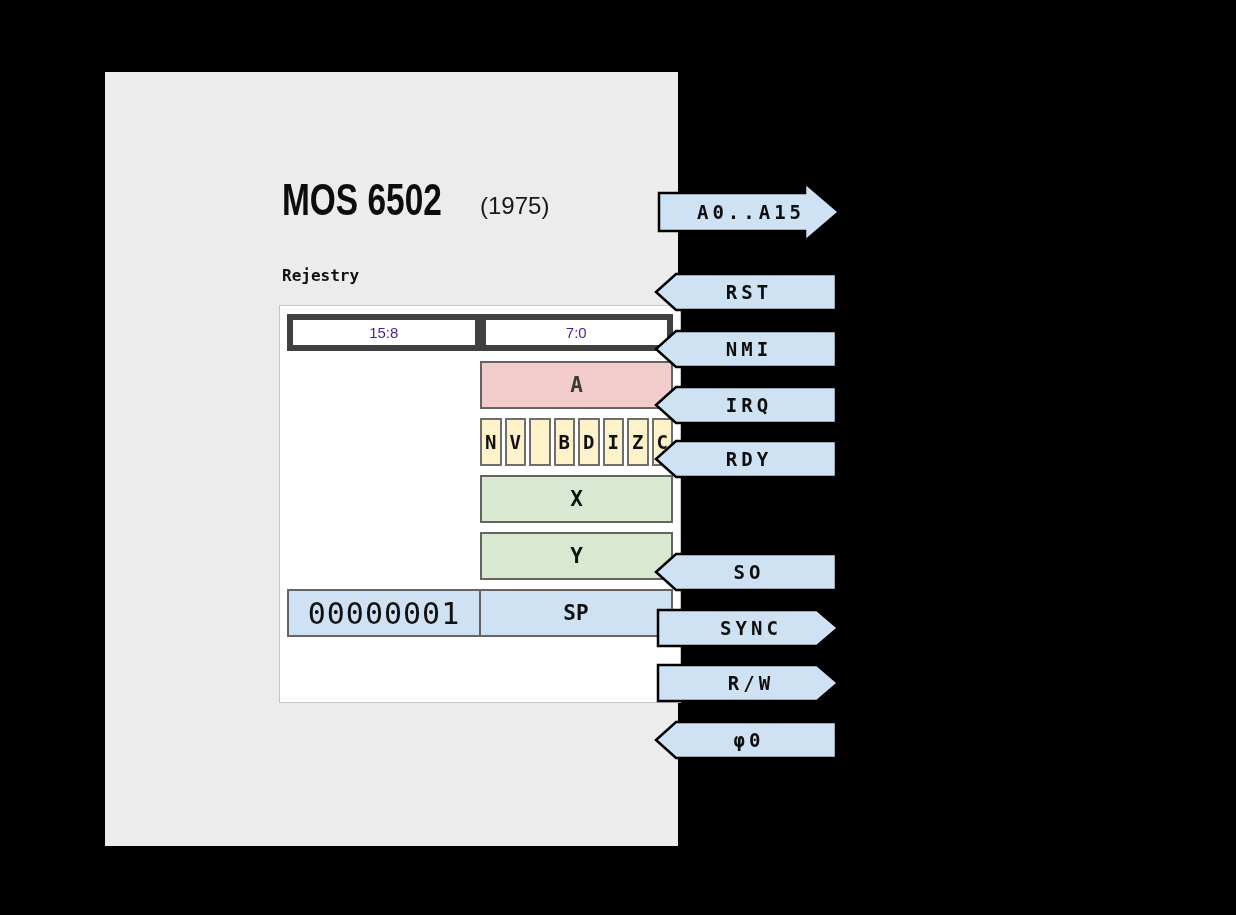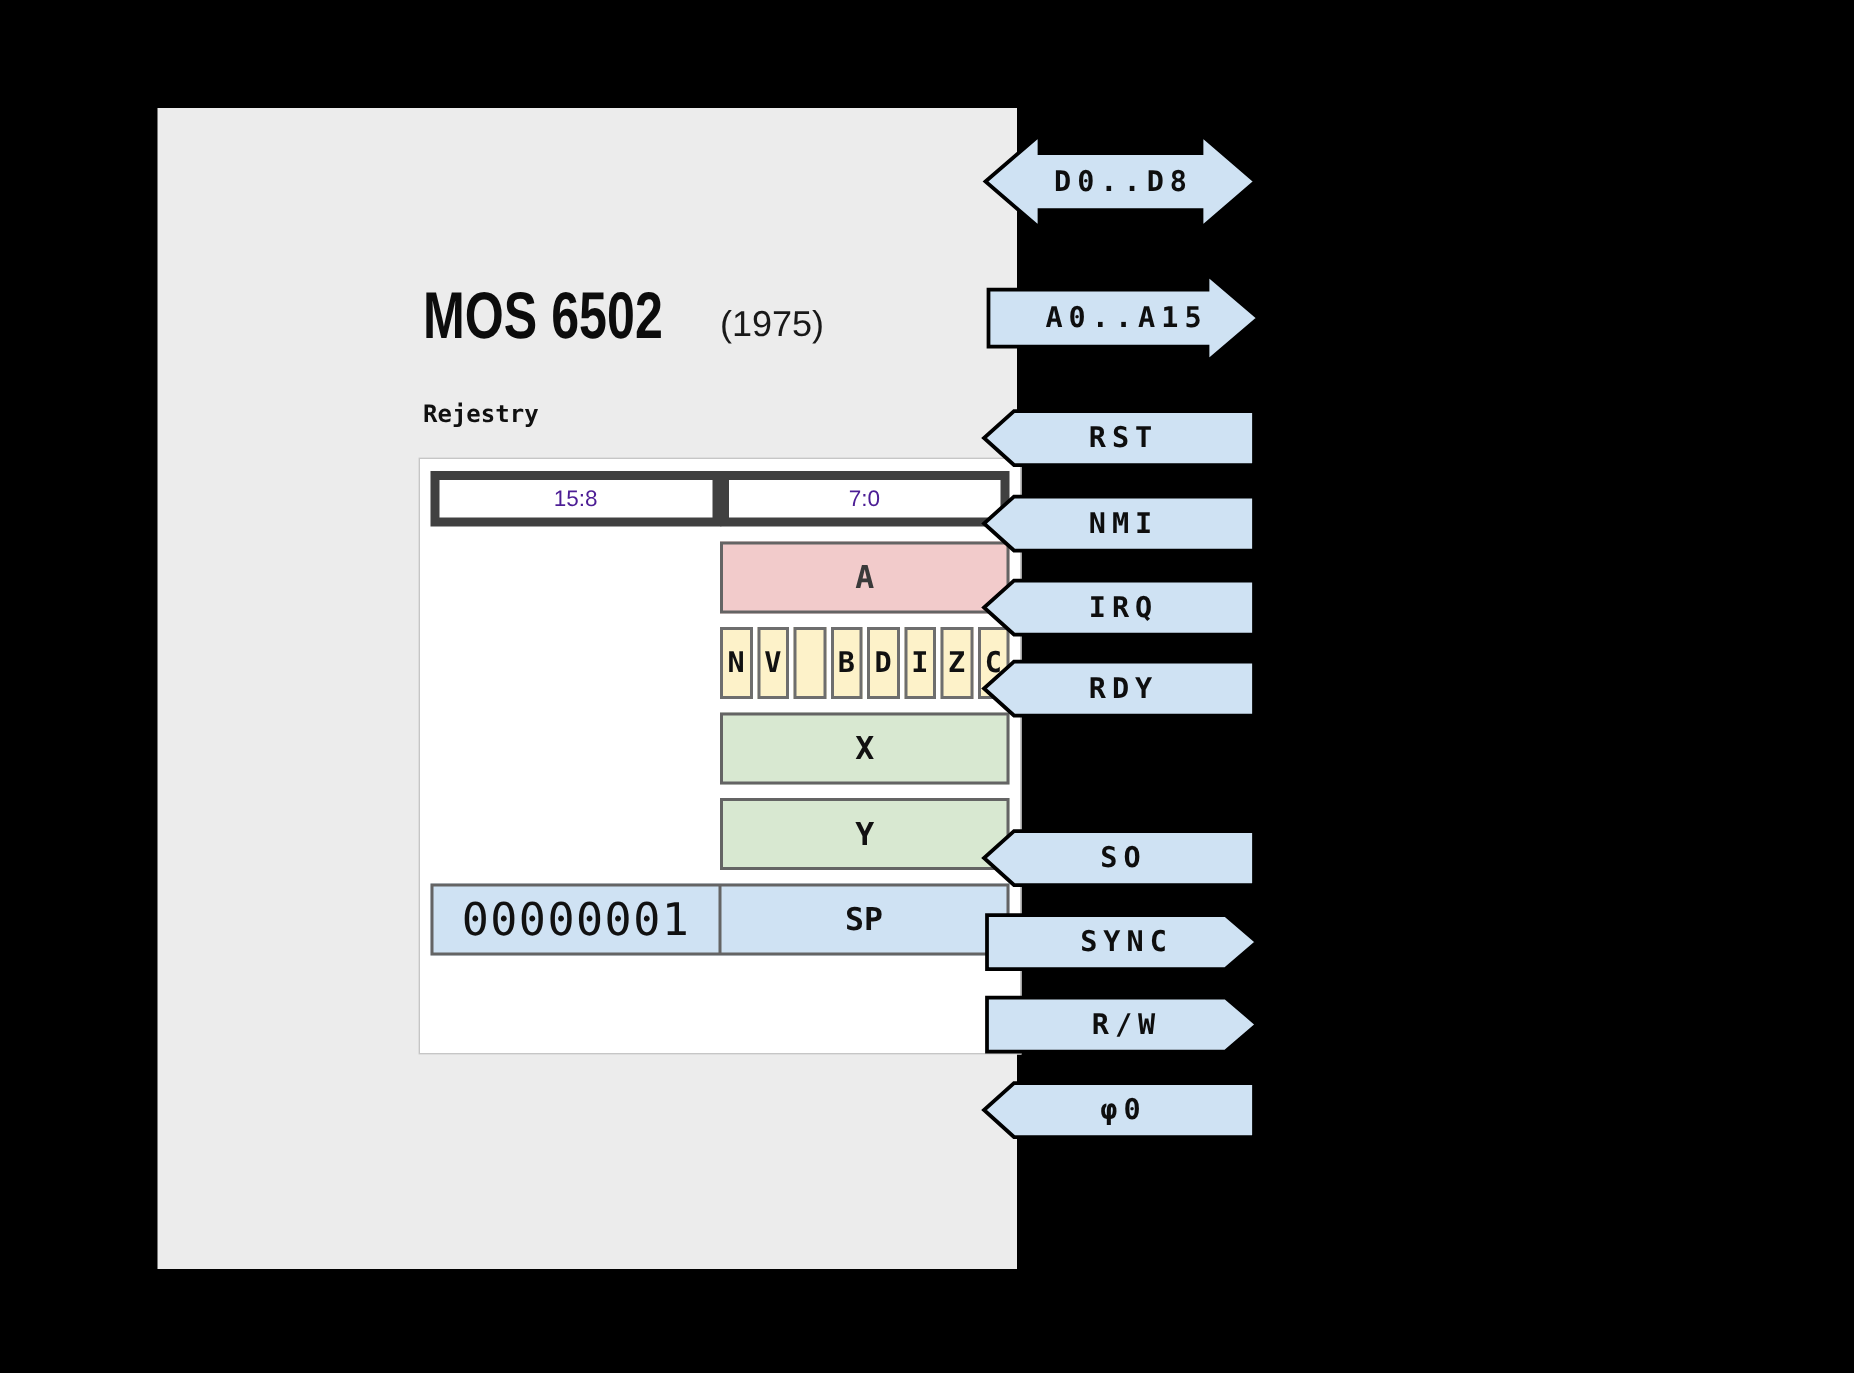--- a/index.html
+++ b/index.html
@@ -1,21 +1,21 @@
 <!DOCTYPE html>
 <html style="--background: #000000; --card: #ececec; --arrow-fill: #cfe2f3; --register-blue: #cfe2f3; --accumulator-pink: #f2cbcb; --flags-yellow: #fdf2c9; --index-green: #d8e8d1; --cell-border: #646464;"><head>
 <meta charset="utf-8">
 <style>
   html,body{margin:0;padding:0;background:#000;}
   .stage{position:relative;width:1236px;height:915px;background:var(--background,#000);
          font-family:"DejaVu Sans Mono",monospace;overflow:hidden;}
   .card{position:absolute;left:105px;top:72px;width:573px;height:774px;background:var(--card,#ececec);}
 
   
-  .title-row{position:absolute;left:177px;top:117px;height:44px;}
+  .title-row{position:absolute;left:177px;top:106px;height:44px;}
   .cpu-title{font-family:"Liberation Sans",sans-serif;font-weight:bold;font-size:44px;line-height:44px;
              color:#0c0c0c;display:inline-block;transform:scaleX(.76);transform-origin:0 100%;white-space:nowrap;}
   .cpu-year{position:absolute;left:198px;bottom:4px;font-family:"Liberation Sans",sans-serif;
             font-size:24px;line-height:1;color:#191919;white-space:nowrap;}
   .reg-heading{position:absolute;left:177px;top:194px;font-size:16px;font-weight:bold;color:#101010;}
 
   
   .reg-table{position:absolute;left:174px;top:233px;width:402px;height:398px;box-sizing:border-box;
              background:#fff;border:1px solid #c6c6c6;padding:8px 7px 7px 7px;}
   .reg-header{display:flex;height:37px;margin-bottom:10px;}
@@ -101,26 +101,20 @@
 
       <div class="reg-row">
         <div class="half cell blue sp-left">00000001</div>
         <div class="half cell blue sp-right">SP</div>
       </div>
 
     </div>
 
   </div>
 
-  <div class="pin" style="top:87px;height:68px;">
-    <svg width="186" height="68" viewBox="0 0 186 68">
-      <polygon points="3,34 39,3 39,15 147,15 147,3 183,34 147,65 147,53 39,53 39,65"></polygon>
-    </svg>
-    <span class="pin-label">D0..D8</span>
-  </div>
 
   <div class="pin flat-start" style="top:180px;height:64px;">
     <svg width="186" height="64" viewBox="0 0 186 64">
       <polygon points="3,13 149,13 149,3 183,32 149,61 149,51 3,51"></polygon>
     </svg>
     <span class="pin-label">A0..A15</span>
   </div>
 
   <div class="pin" style="top:272px;height:40px;">
     <svg width="184" height="40" viewBox="0 0 184 40">

